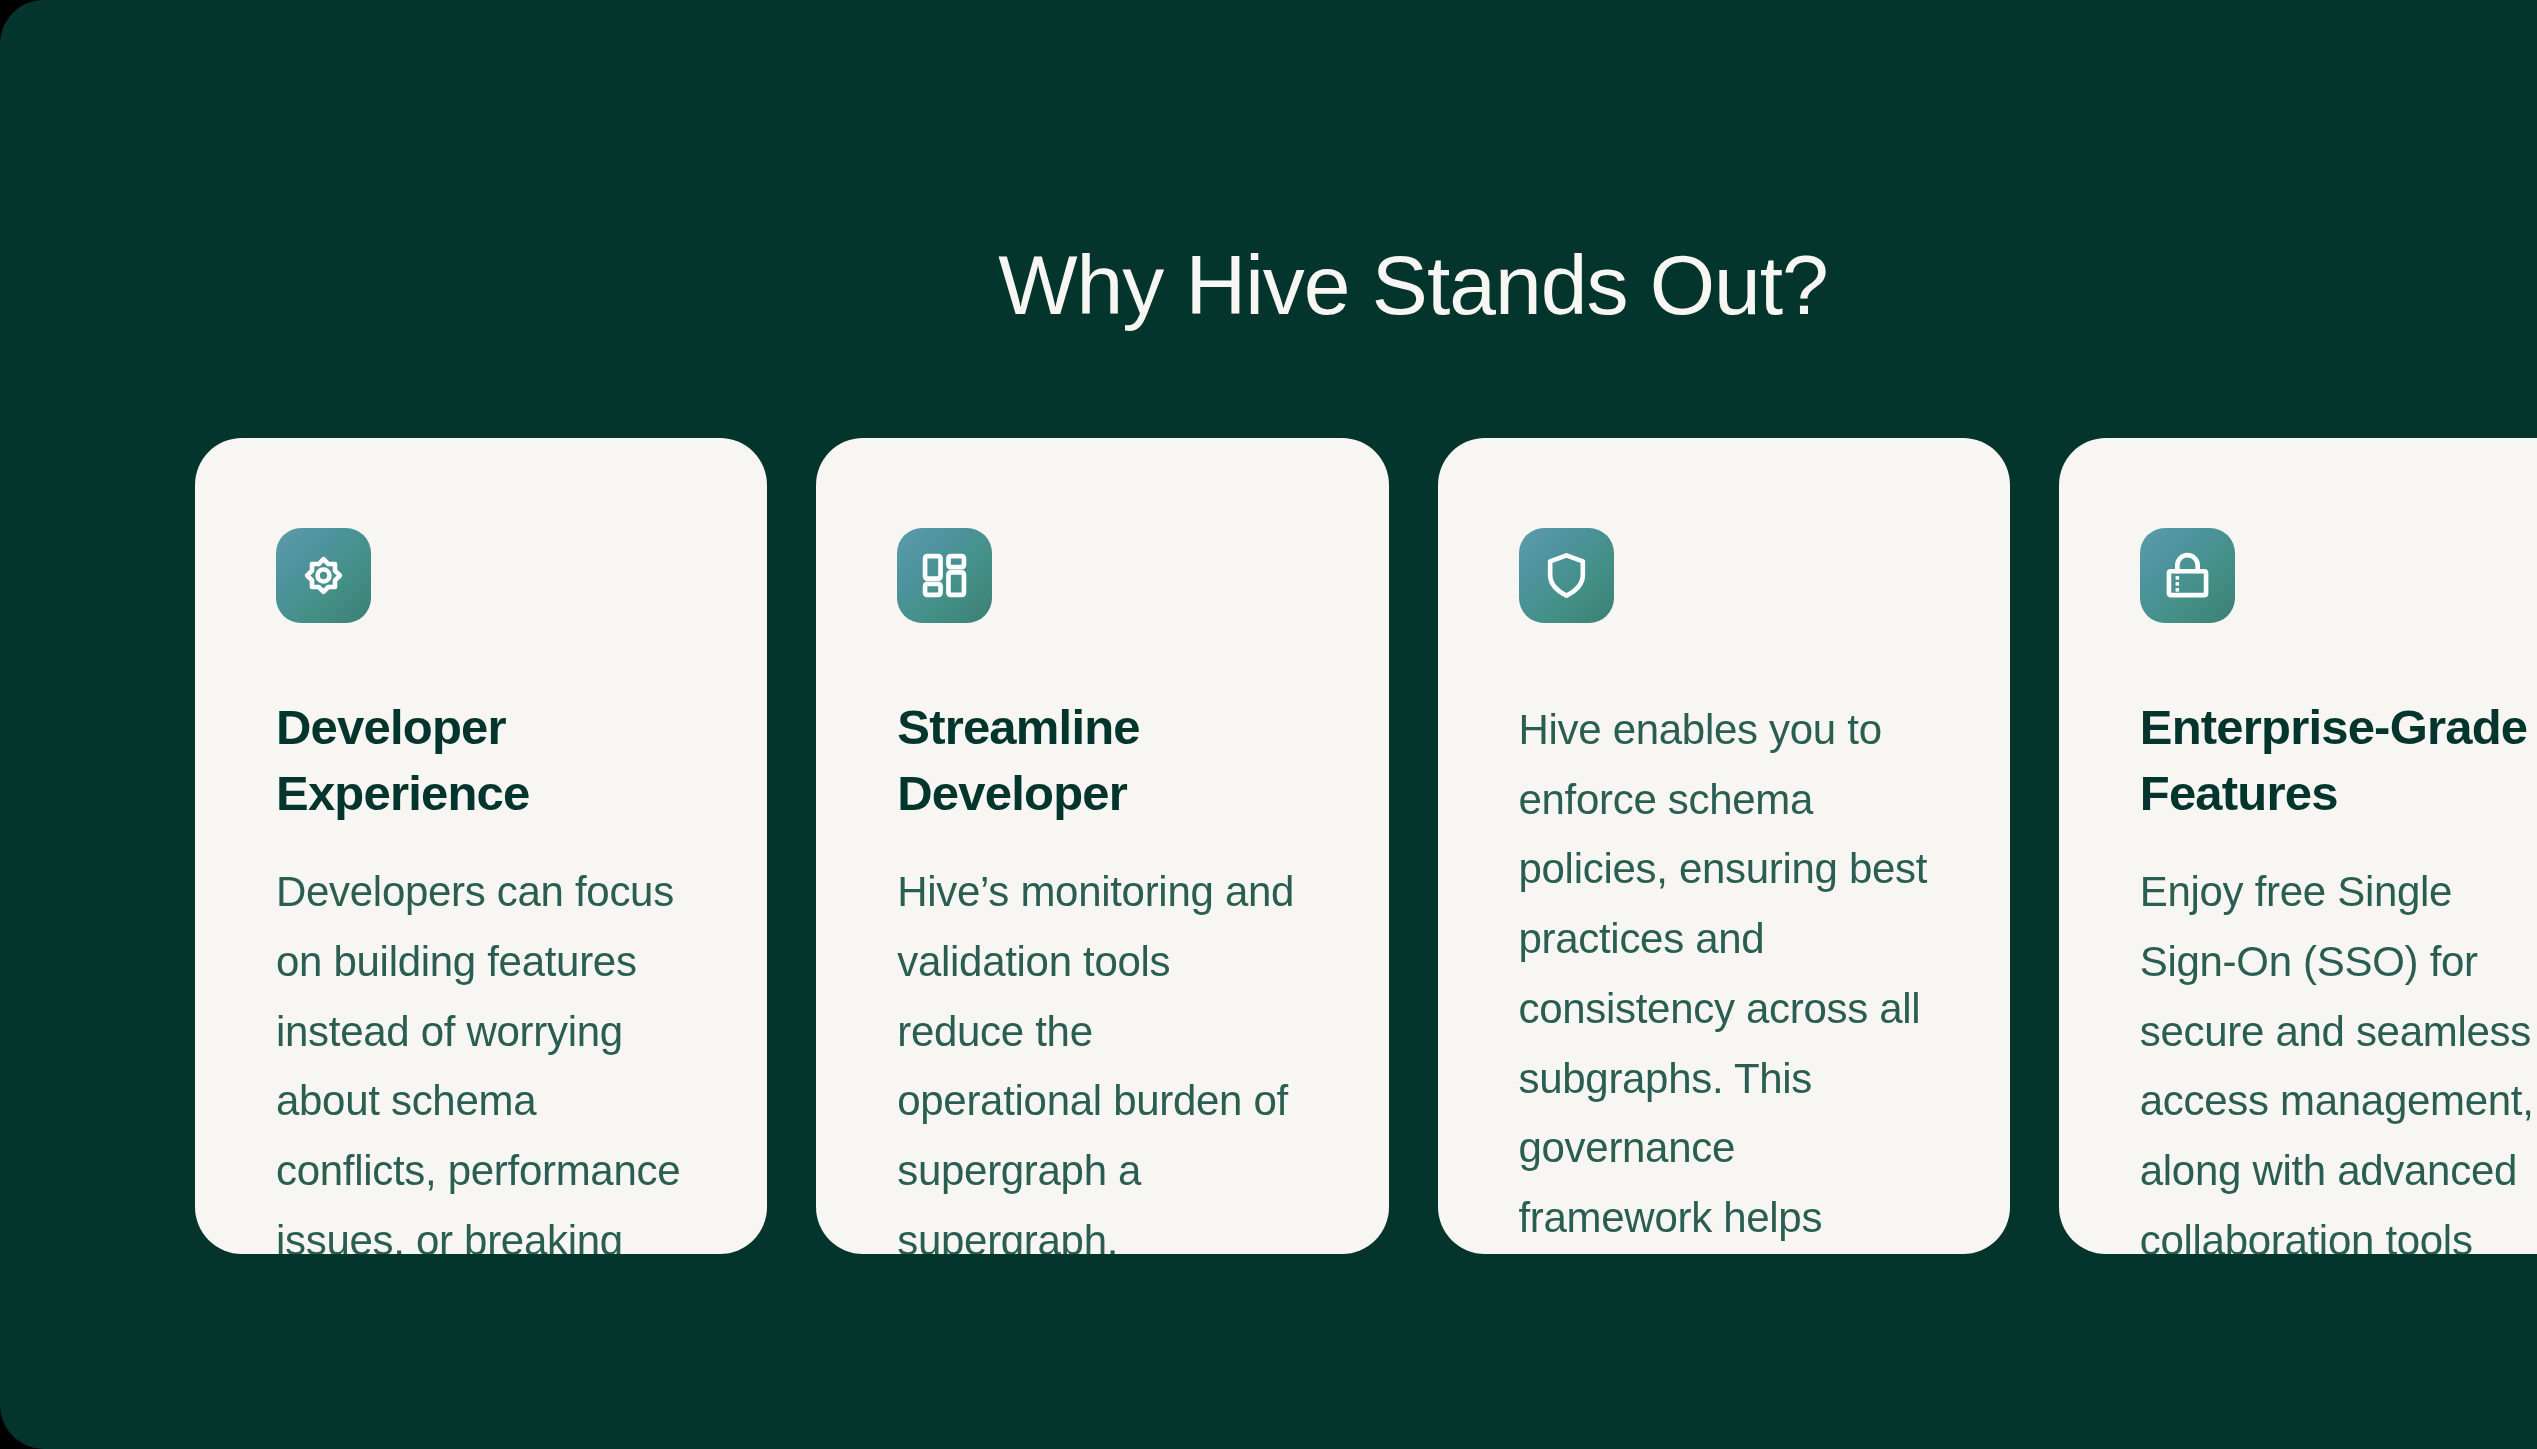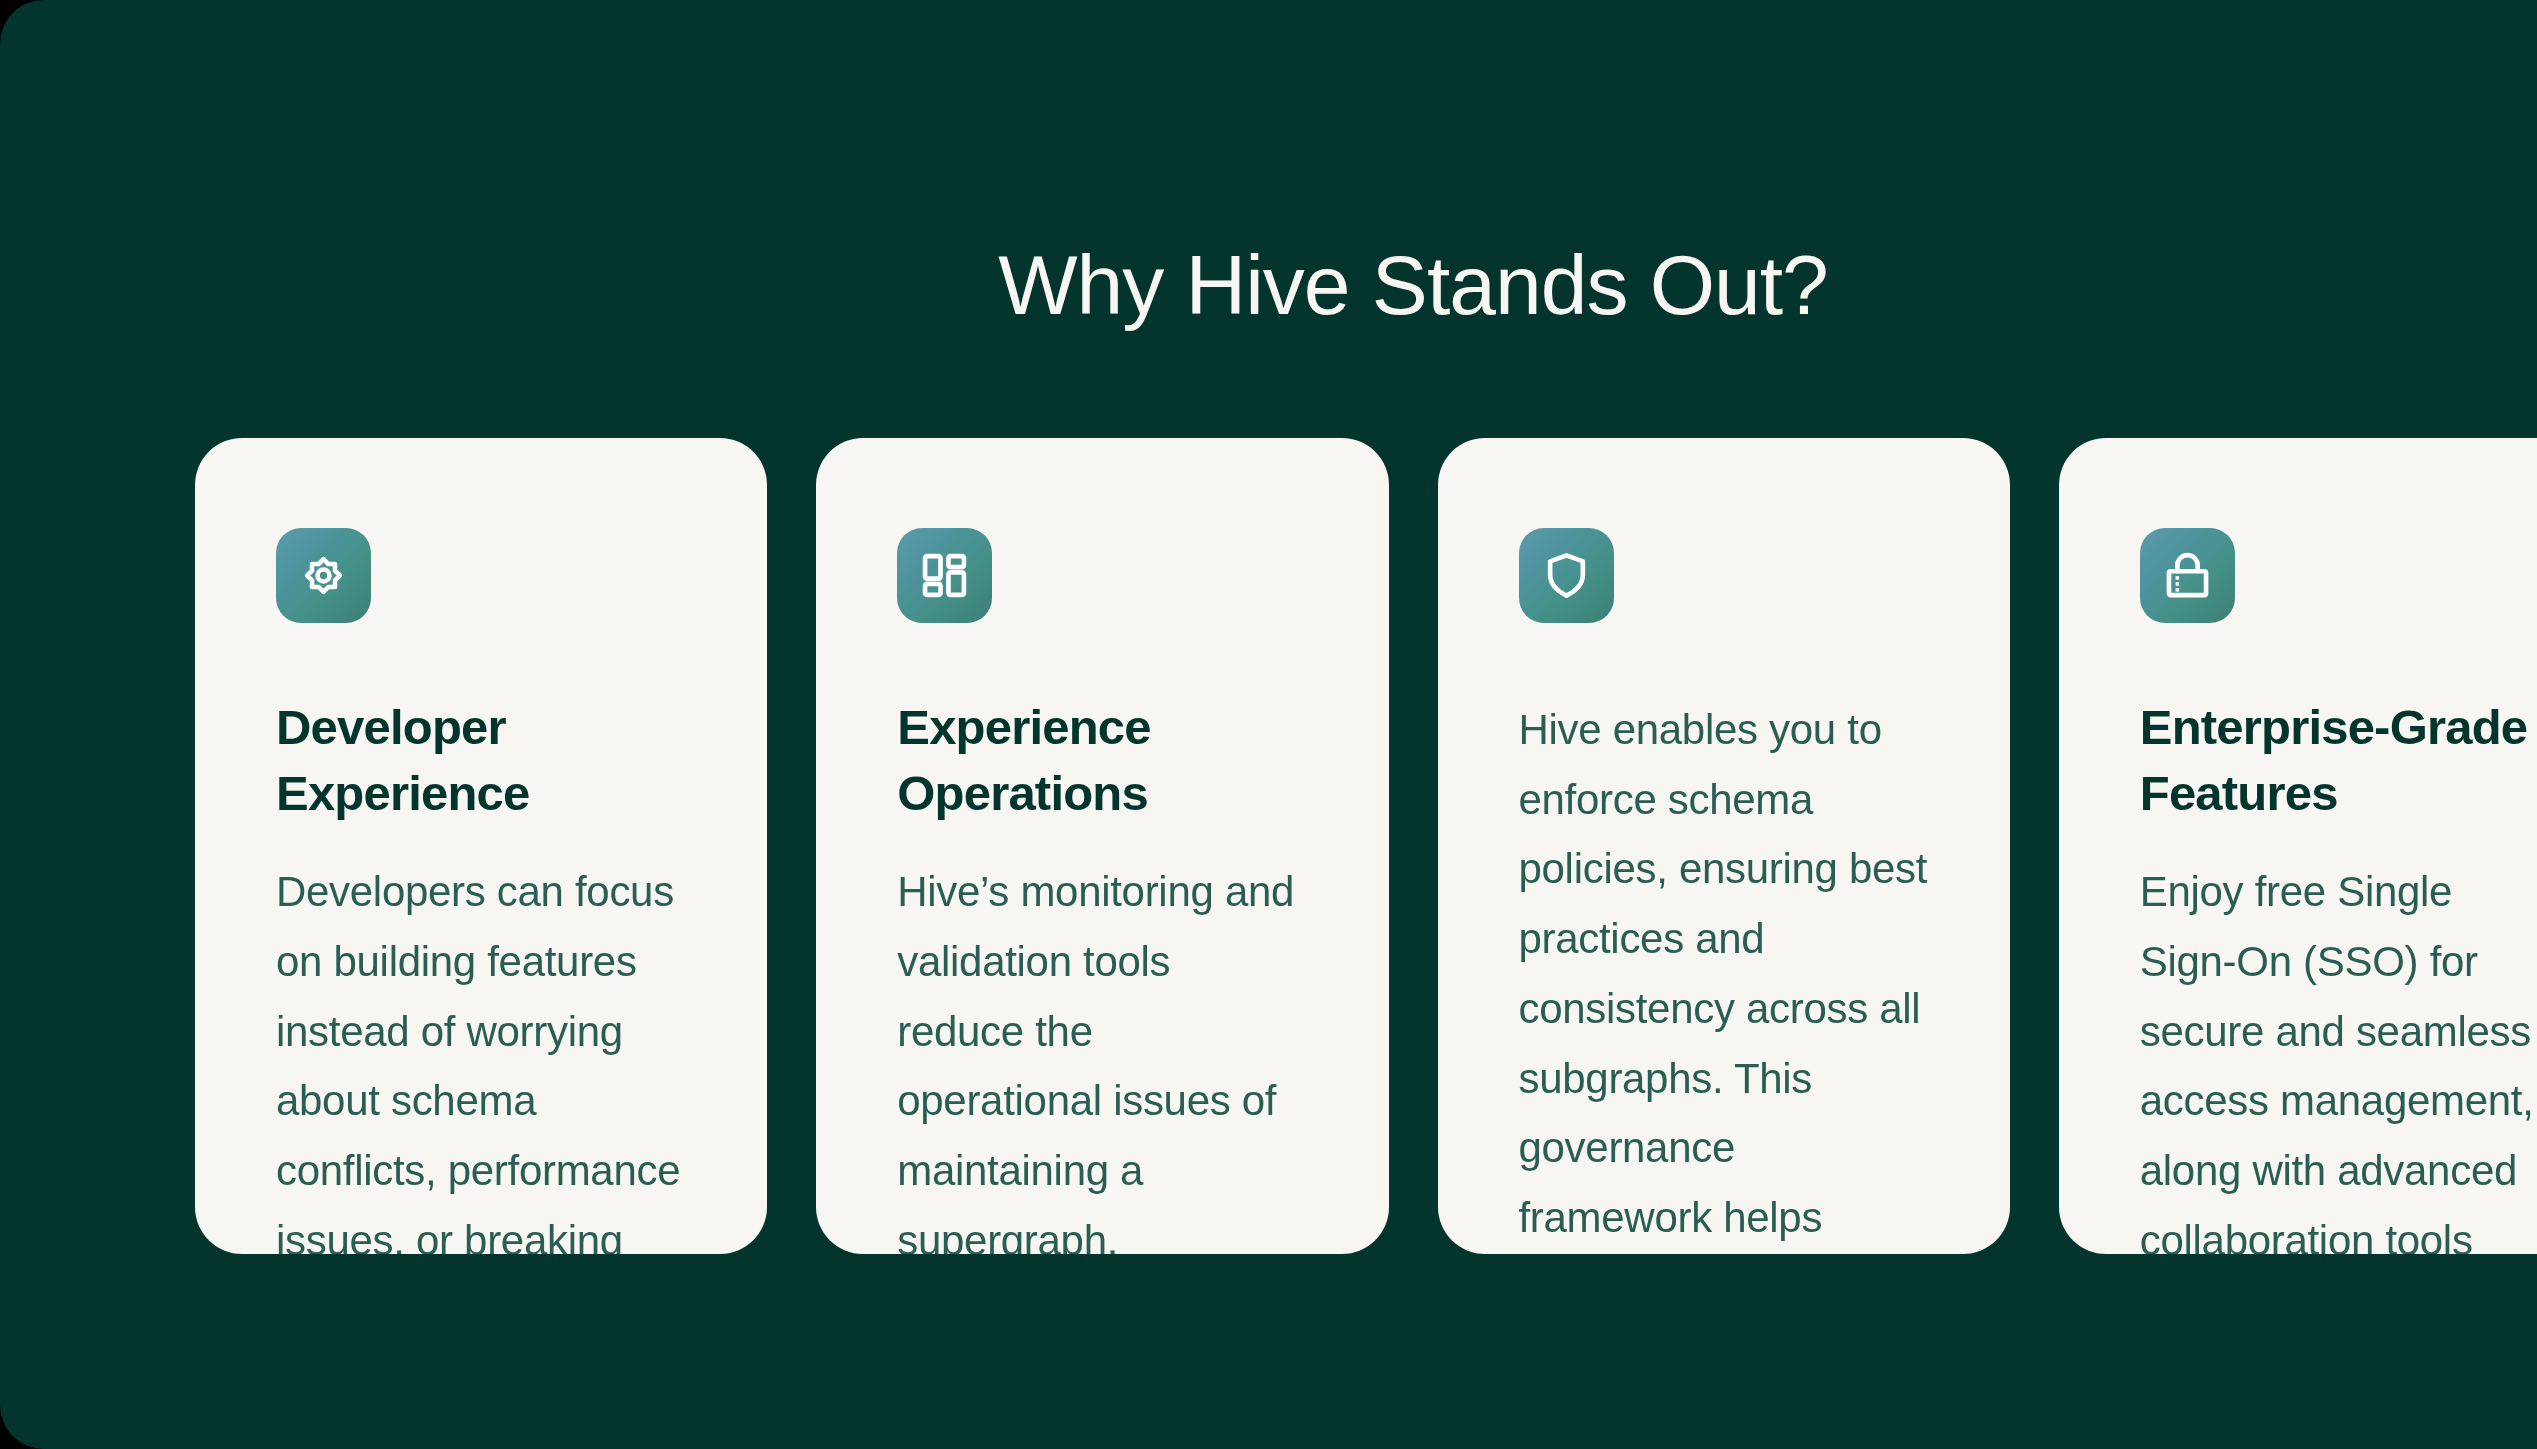--- a/index.html
+++ b/index.html
@@ -132,22 +132,22 @@
 
       <div class="card">
         <div class="icon-tile">
           <svg viewBox="0 0 24 24" fill="none" stroke="#ffffff" stroke-width="2.1" stroke-linecap="round" stroke-linejoin="round" aria-hidden="true">
             <rect x="3.2" y="3.2" width="7.0" height="10.2" rx="0.9"></rect>
             <rect x="13.8" y="3.2" width="7.0" height="5.0" rx="0.9"></rect>
             <rect x="13.8" y="10.6" width="7.0" height="10.2" rx="0.9"></rect>
             <rect x="3.2" y="15.8" width="7.0" height="5.0" rx="0.9"></rect>
           </svg>
         </div>
-        <div class="card-title">Experience Operations</div>
-        <p class="card-body">Hive’s monitoring and validation tools reduce the operational issues of maintaining a supergraph.</p>
+        <div class="card-title">Streamline Developer</div>
+        <p class="card-body">Hive’s monitoring and validation tools reduce the operational burden of supergraph a supergraph.</p>
       </div>
 
       <div class="card">
         <div class="icon-tile">
           <svg viewBox="0 0 24 24" fill="none" stroke="#ffffff" stroke-width="2.1" stroke-linecap="round" stroke-linejoin="round" aria-hidden="true">
             <path d="M12 2.9 4.6 5.6v6.1c0 4.1 3.1 7.3 7.4 9.4 4.3-2.1 7.4-5.3 7.4-9.4V5.6z"></path>
           </svg>
         </div>
         <p class="card-body">Hive enables you to enforce schema policies, ensuring best practices and consistency across all subgraphs. This governance framework helps maintain a unified and high-quality API.</p>
       </div>

